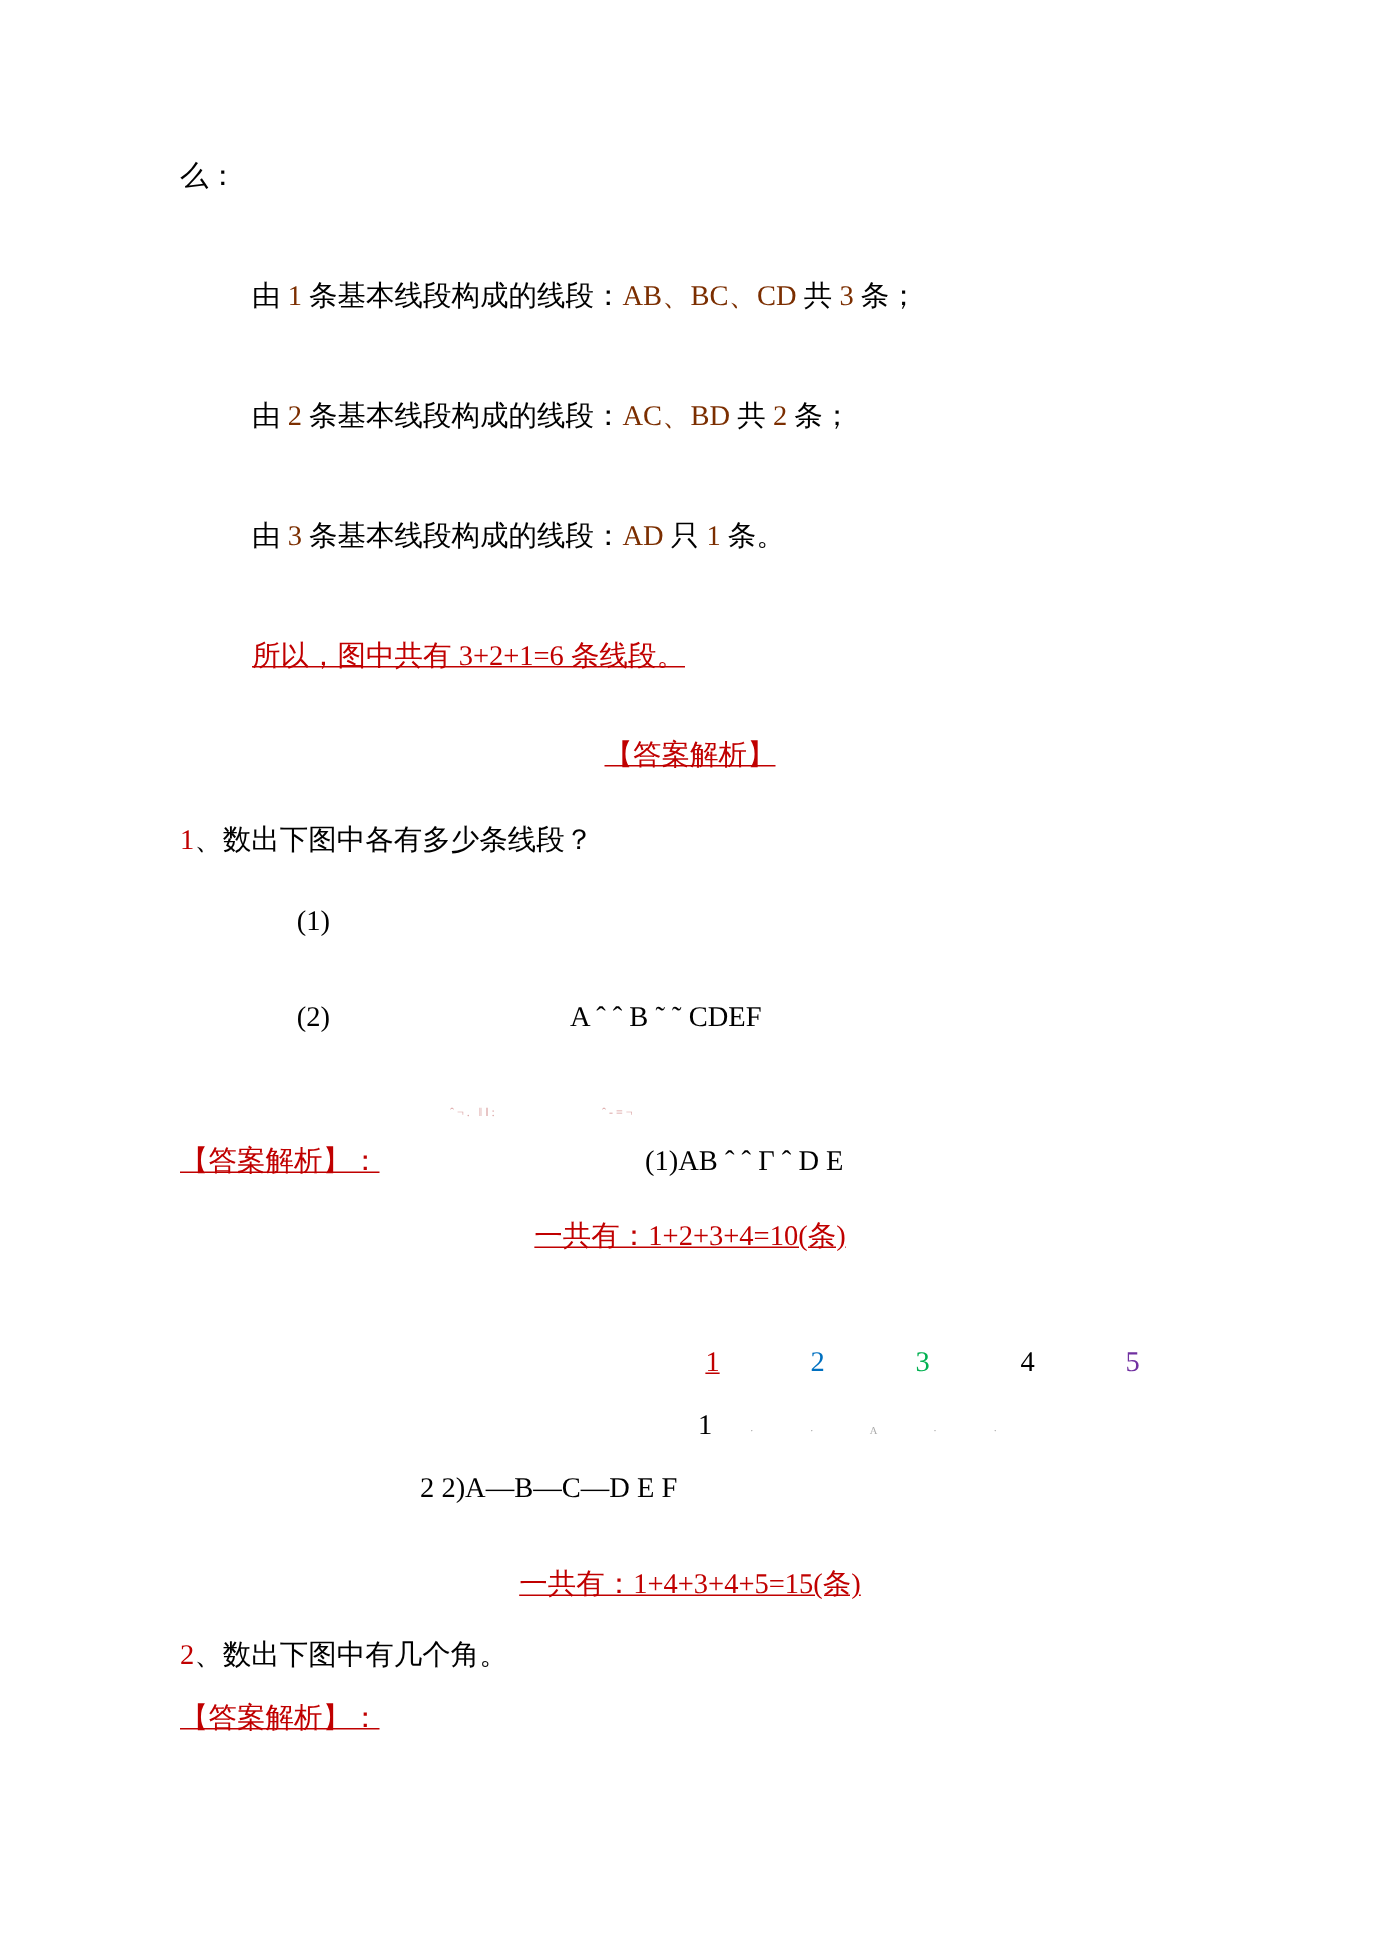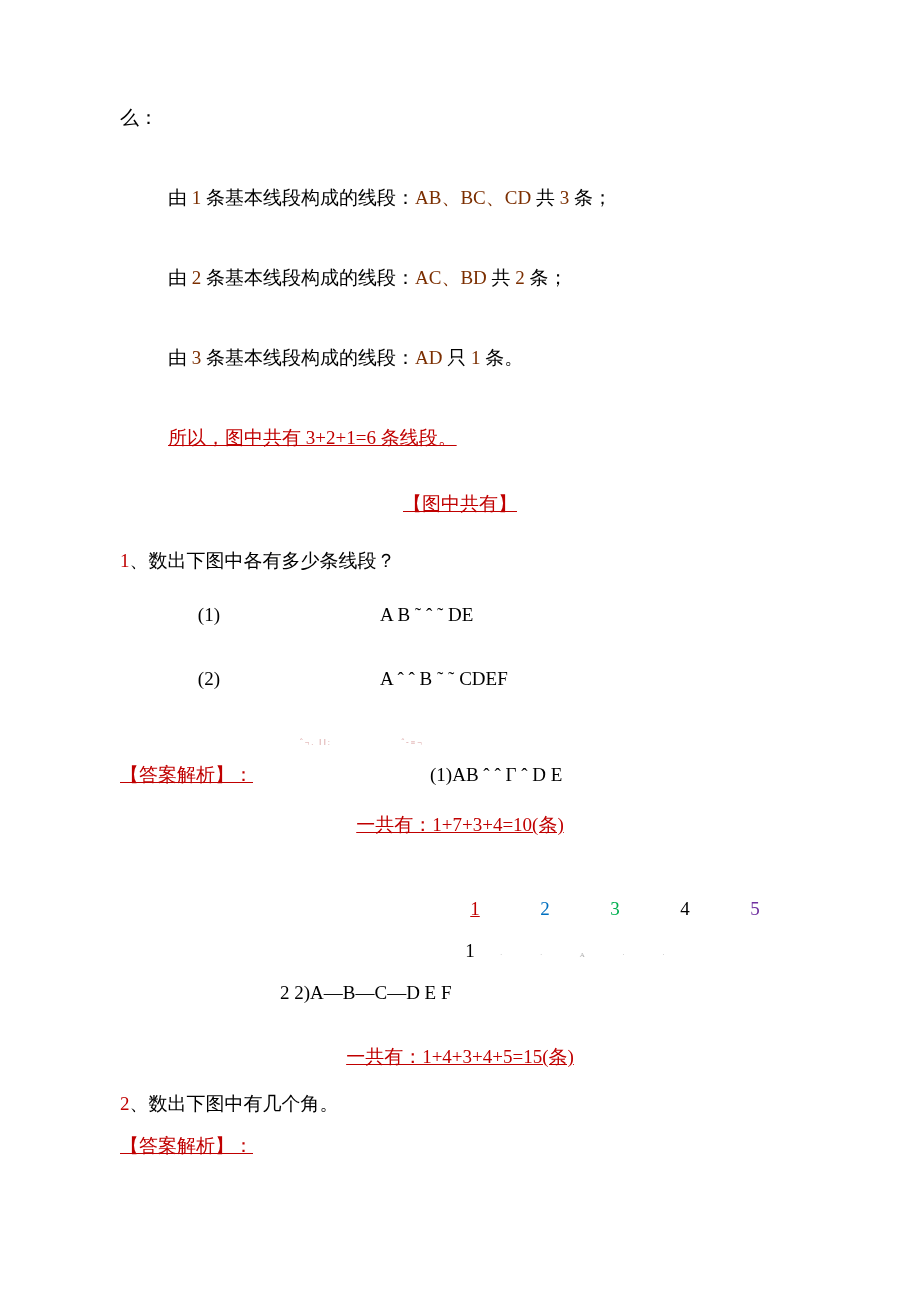--- a/index.html
+++ b/index.html
@@ -65,30 +65,29 @@
 <div class="line indent-1">
   <span>由 </span><span class="brown">2</span><span> 条基本线段构成的线段：</span><span class="brown">AC、BD</span><span> 共 </span><span class="brown">2</span><span> 条；</span>
 </div>
 
 <div class="line indent-1">
   <span>由 </span><span class="brown">3</span><span> 条基本线段构成的线段：</span><span class="brown">AD</span><span> 只 </span><span class="brown">1</span><span> 条。</span>
 </div>
 
 <div class="line indent-1 red">所以，图中共有 3+2+1=6 条线段。</div>
 
-<div class="section-title center red">【图中共有】</div>
+<div class="section-title center red">【答案解析】</div>
 
 <div class="line">
   <span class="q-num">1</span><span>、</span><span>数出下图中各有多少条线段？</span>
 </div>
 
 <div class="sub-layout">
   <div class="sub-row">
     <div class="sub-label">(1)</div>
-    <div class="sub-content">A     B ˜ ˆ ˜ DE</div>
   </div>
   <div class="spacer-md"></div>
   <div class="sub-row">
     <div class="sub-label">(2)</div>
     <div class="sub-content">A ˆ ˆ B ˜ ˜ CDEF</div>
   </div>
 </div>
 
 <div class="spacer-sm"></div>
 
@@ -103,21 +102,21 @@
       </div>
     </div>
     <div style="display:flex; align-items:baseline;">
       <div class="red answer-label">【答案解析】：</div>
       <div style="flex:1; padding-left:170px;">(1)AB ˆ ˆ Γ ˆ D      E</div>
     </div>
   </div>
 </div>
 
 <div class="spacer-sm"></div>
-<div class="center red">一共有：1+7+3+4=10(条)</div>
+<div class="center red">一共有：1+2+3+4=10(条)</div>
 
 <div class="spacer-md"></div>
 <div class="spacer-sm"></div>
 
 <div style="padding-left:320px;" class="row-numbers-wide diag-row">
   <span class="red">1</span><span class="blue">2</span><span class="green">3</span><span class="black">4</span><span class="purple">5</span>
 </div>
 
 <div style="padding-left:320px; display:flex; align-items:baseline;" class="diag-row">
   <div style="width:60px; text-align:center;">1</div>

